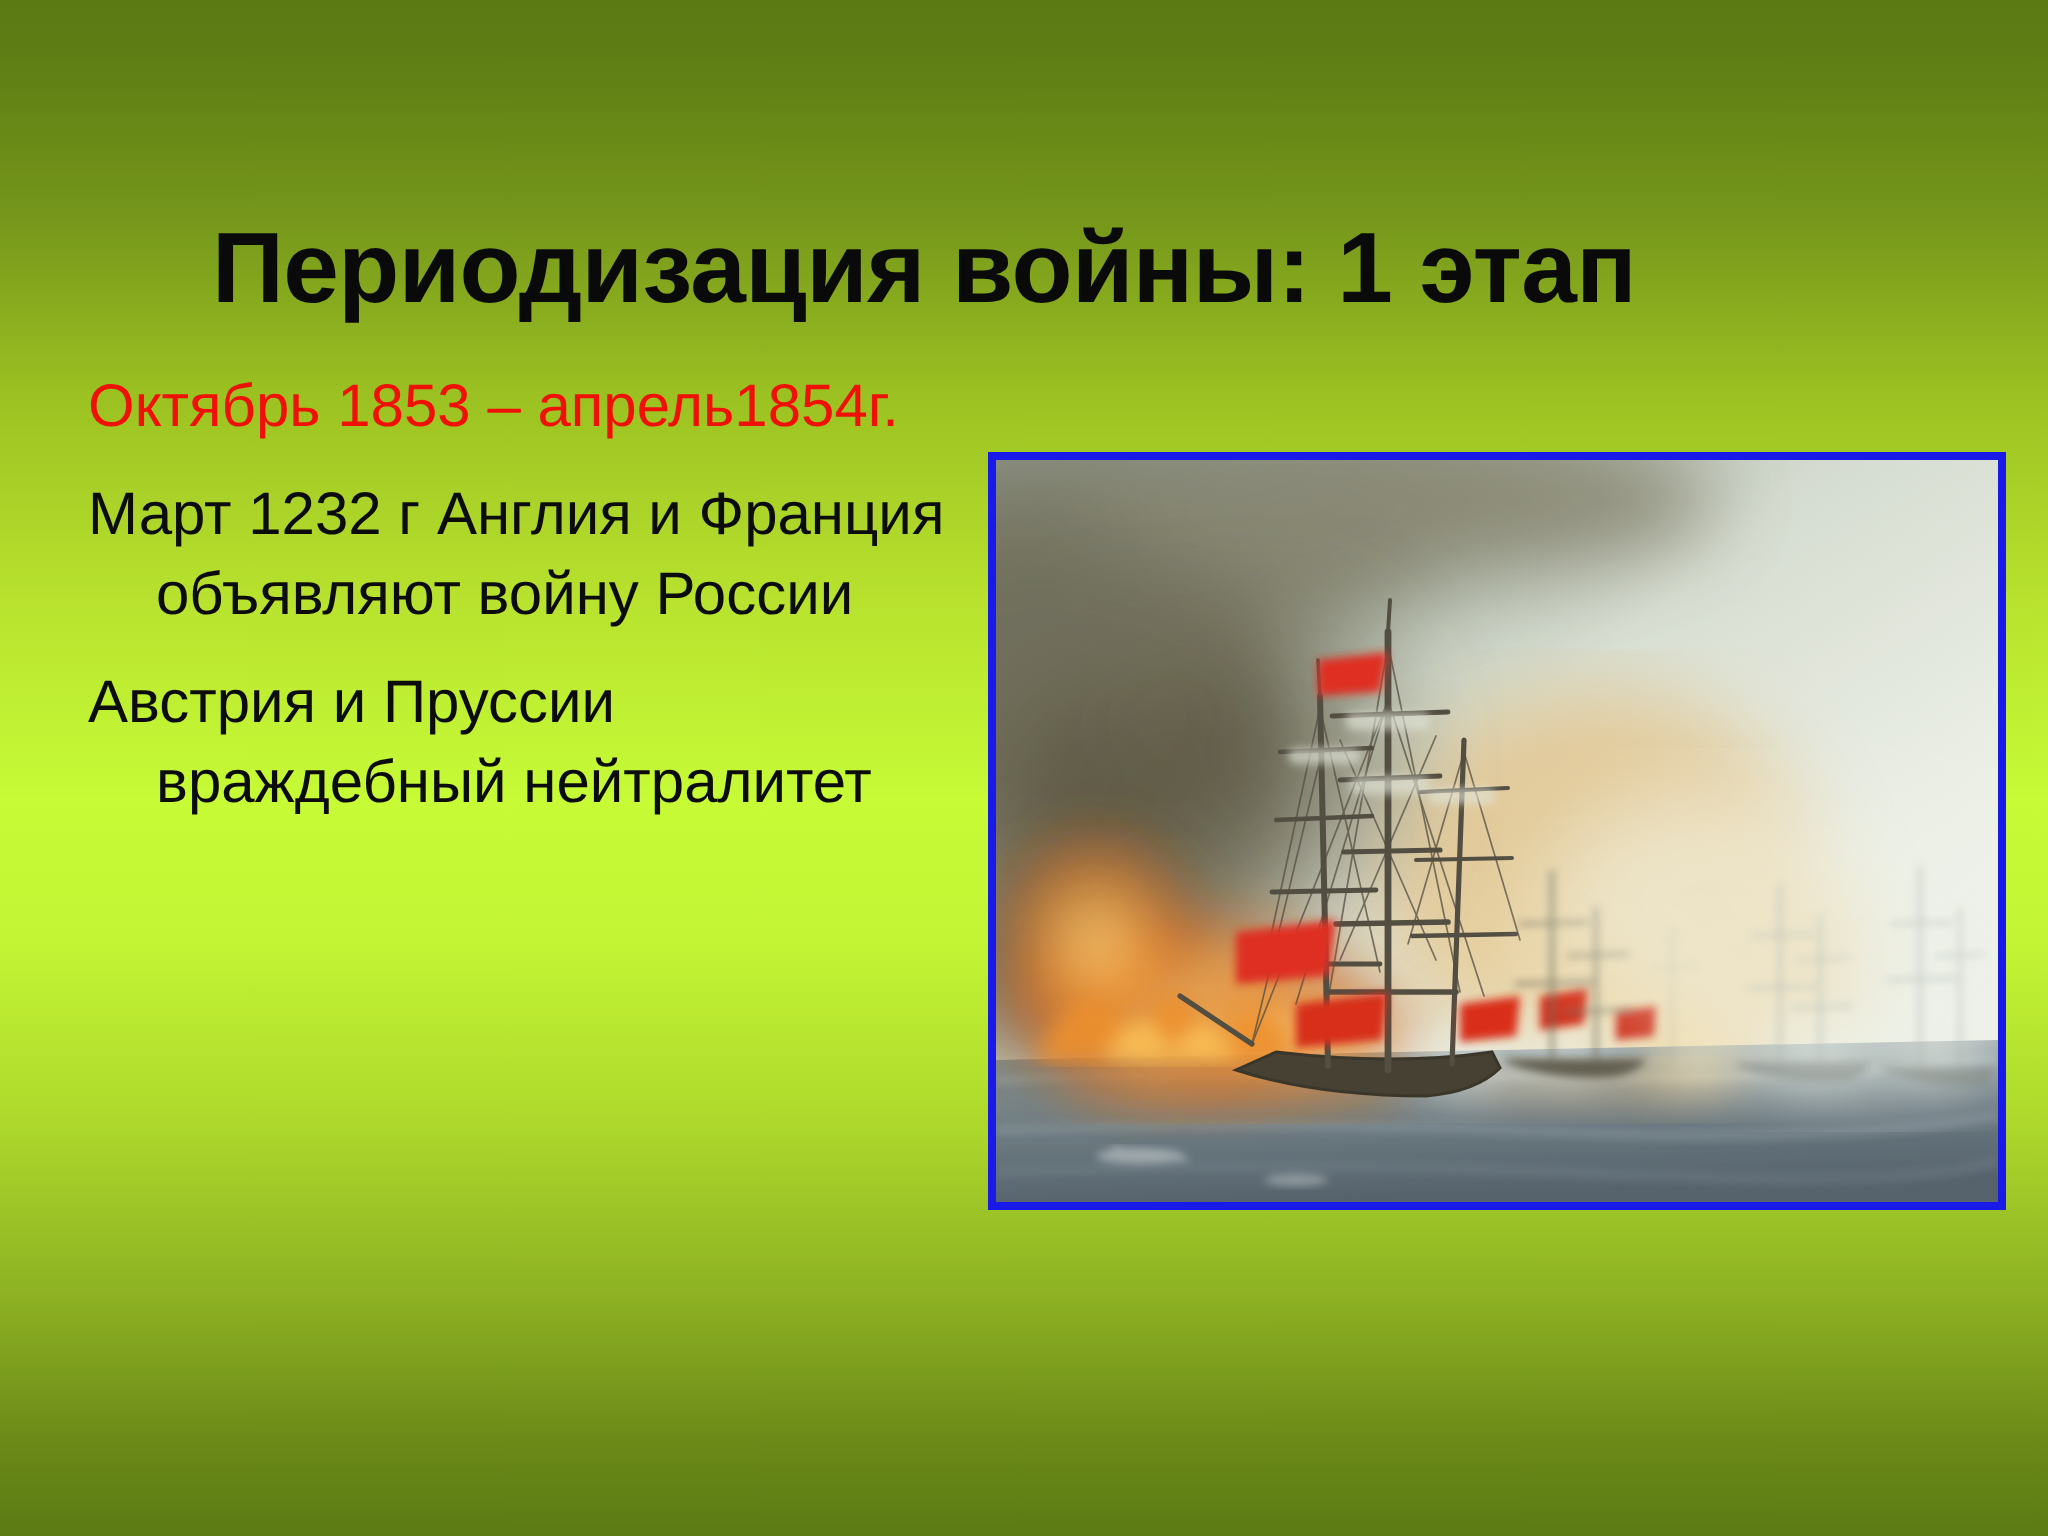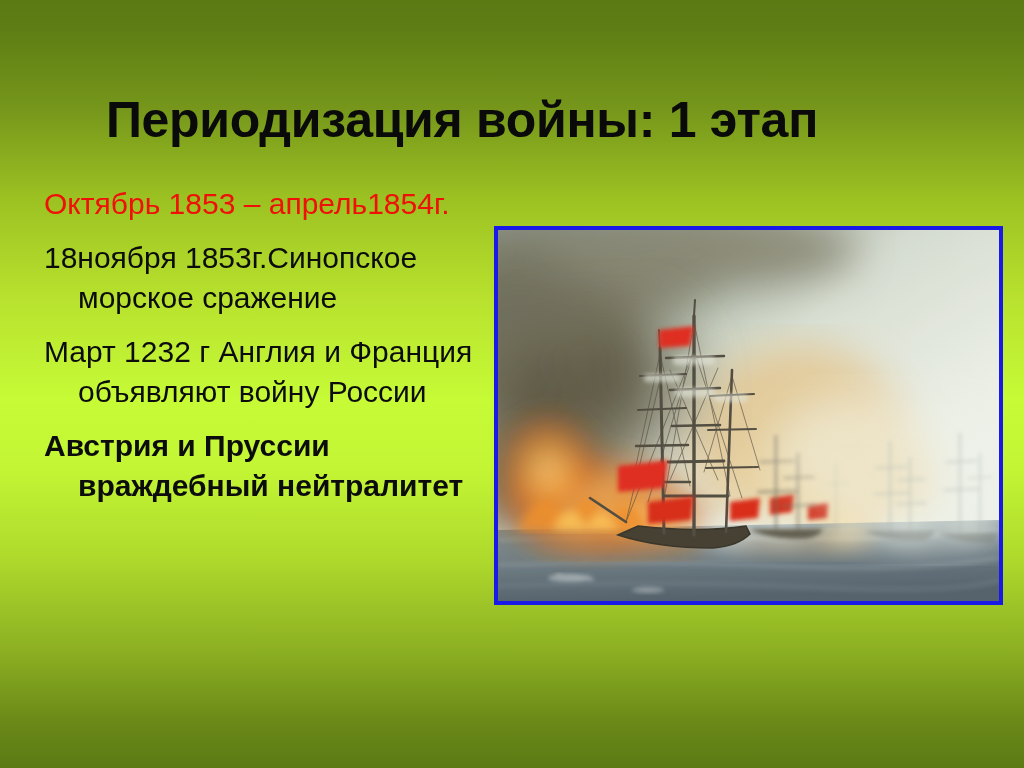--- a/index.html
+++ b/index.html
@@ -30,21 +30,21 @@
         #8cb022 650px,
         #6b8a18 720px,
         #5b7a14 768px);
     overflow: hidden;
   }
 
   
   #title {
     position: absolute;
     left: 0;
-    top: 56px;
+    top: 70px;
     width: 924px;
     text-align: center;
     font-size: 50px;
     line-height: 60px;
     color: #0a0a0a;
     letter-spacing: -0.3px;
     white-space: nowrap;
   }
 
   
@@ -62,21 +62,20 @@
     padding: 0;
     text-indent: -34px;
     padding-left: 34px;
     word-spacing: 0px;
   }
   .bullet.accent {
     color: #ef1008;
   }
   .bullet:last-child {
     margin-bottom: 4px;
-    font-weight: bold;
   }
 
   
   #picture-frame {
     position: absolute;
     left: 494px;
     top: 226px;
     width: 509px;
     height: 379px;
     box-sizing: border-box;
@@ -94,21 +93,20 @@
 </style>
 </head>
 <body>
 
 <div id="slide">
 
   <h1 id="title">Периодизация войны: 1 этап</h1>
 
   <div id="bullets">
     <p class="bullet accent">Октябрь 1853 – апрель1854г.</p>
-    <p class="bullet">18ноября 1853г.Синопское морское сражение</p>
     <p class="bullet">Март 1232 г Англия и Франция объявляют войну России</p>
     <p class="bullet">Австрия и Пруссии враждебный нейтралитет</p>
   </div>
 
   <div id="picture-frame">
     <svg id="painting" viewBox="0 0 501 371" preserveAspectRatio="none" xmlns="http://www.w3.org/2000/svg">
       <defs>
         <linearGradient id="skyGrad" x1="0" y1="0" x2="0.25" y2="1">
           <stop offset="0" stop-color="#8e9a93"></stop>
           <stop offset="0.22" stop-color="#9aa79c"></stop>

